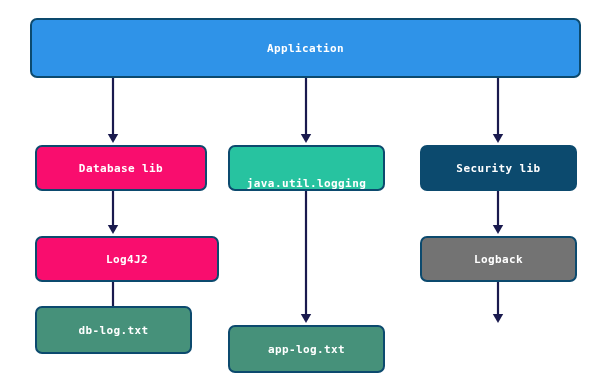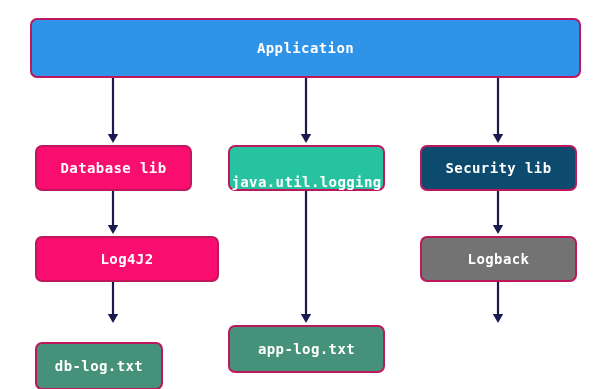--- a/index.html
+++ b/index.html
@@ -15,28 +15,28 @@
   }
   #diagram-canvas {
     position: relative;
     width: 610px;
     height: 389px;
     background: #ffffff;
   }
   .node {
     position: absolute;
     box-sizing: border-box;
-    border: 2px solid #be185d;
+    border: 2px solid #0c4a6e;
     border-radius: 7px;
     display: flex;
     align-items: center;
     justify-content: center;
     color: #ffffff;
     font-family: "DejaVu Sans Mono", monospace;
-    font-size: 14px;
+    font-size: 11px;
     font-weight: bold;
     letter-spacing: 0.4px;
     text-align: center;
     line-height: 1;
     user-select: none;
   }
   .node-label {
     display: block;
     white-space: nowrap;
   }
@@ -96,41 +96,41 @@
       <g>
         <line x1="498" y1="282" x2="498" y2="316" class="edge-line"></line>
         <polygon points="492.8,314 503.2,314 498,323" class="edge-head"></polygon>
       </g>
     </svg>
 
   <div class="node" id="node-application" style="left: 30px; top: 18px; width: 551px; height: 60px; background: rgb(47, 147, 232);">
     <span class="node-label">Application</span>
   </div>
 
-  <div class="node" id="node-database-lib" style="left: 35px; top: 145px; width: 157px; height: 46px; background: rgb(249, 13, 110);">
+  <div class="node" id="node-database-lib" style="left: 35px; top: 145px; width: 172px; height: 46px; background: rgb(249, 13, 110);">
     <span class="node-label">Database lib</span>
   </div>
 
   <div class="node" id="node-java-util-logging" style="left: 228px; top: 145px; width: 157px; height: 46px; background: rgb(39, 195, 160); align-items: flex-end;">
     <span class="node-label">java.util.logging</span>
   </div>
 
   <div class="node" id="node-security-lib" style="left: 420px; top: 145px; width: 157px; height: 46px; background: #0c4a6e;">
     <span class="node-label">Security lib</span>
   </div>
 
   <div class="node" id="node-log4j2" style="left: 35px; top: 236px; width: 184px; height: 46px; background: rgb(249, 13, 110);">
     <span class="node-label">Log4J2</span>
   </div>
 
   <div class="node" id="node-logback" style="left: 420px; top: 236px; width: 157px; height: 46px; background: #737373;">
     <span class="node-label">Logback</span>
   </div>
 
-  <div class="node" id="node-db-log-txt" style="left: 35px; top: 342px; width: 128px; height: 48px; background: rgb(70, 145, 122);">
+  <div class="node" id="node-db-log-txt" style="left: 35px; top: 306px; width: 157px; height: 48px; background: rgb(70, 145, 122);">
     <span class="node-label">db-log.txt</span>
   </div>
 
   <div class="node" id="node-app-log-txt" style="left: 228px; top: 325px; width: 157px; height: 48px; background: rgb(70, 145, 122);">
     <span class="node-label">app-log.txt</span>
   </div>
 
 
 </div>
 

